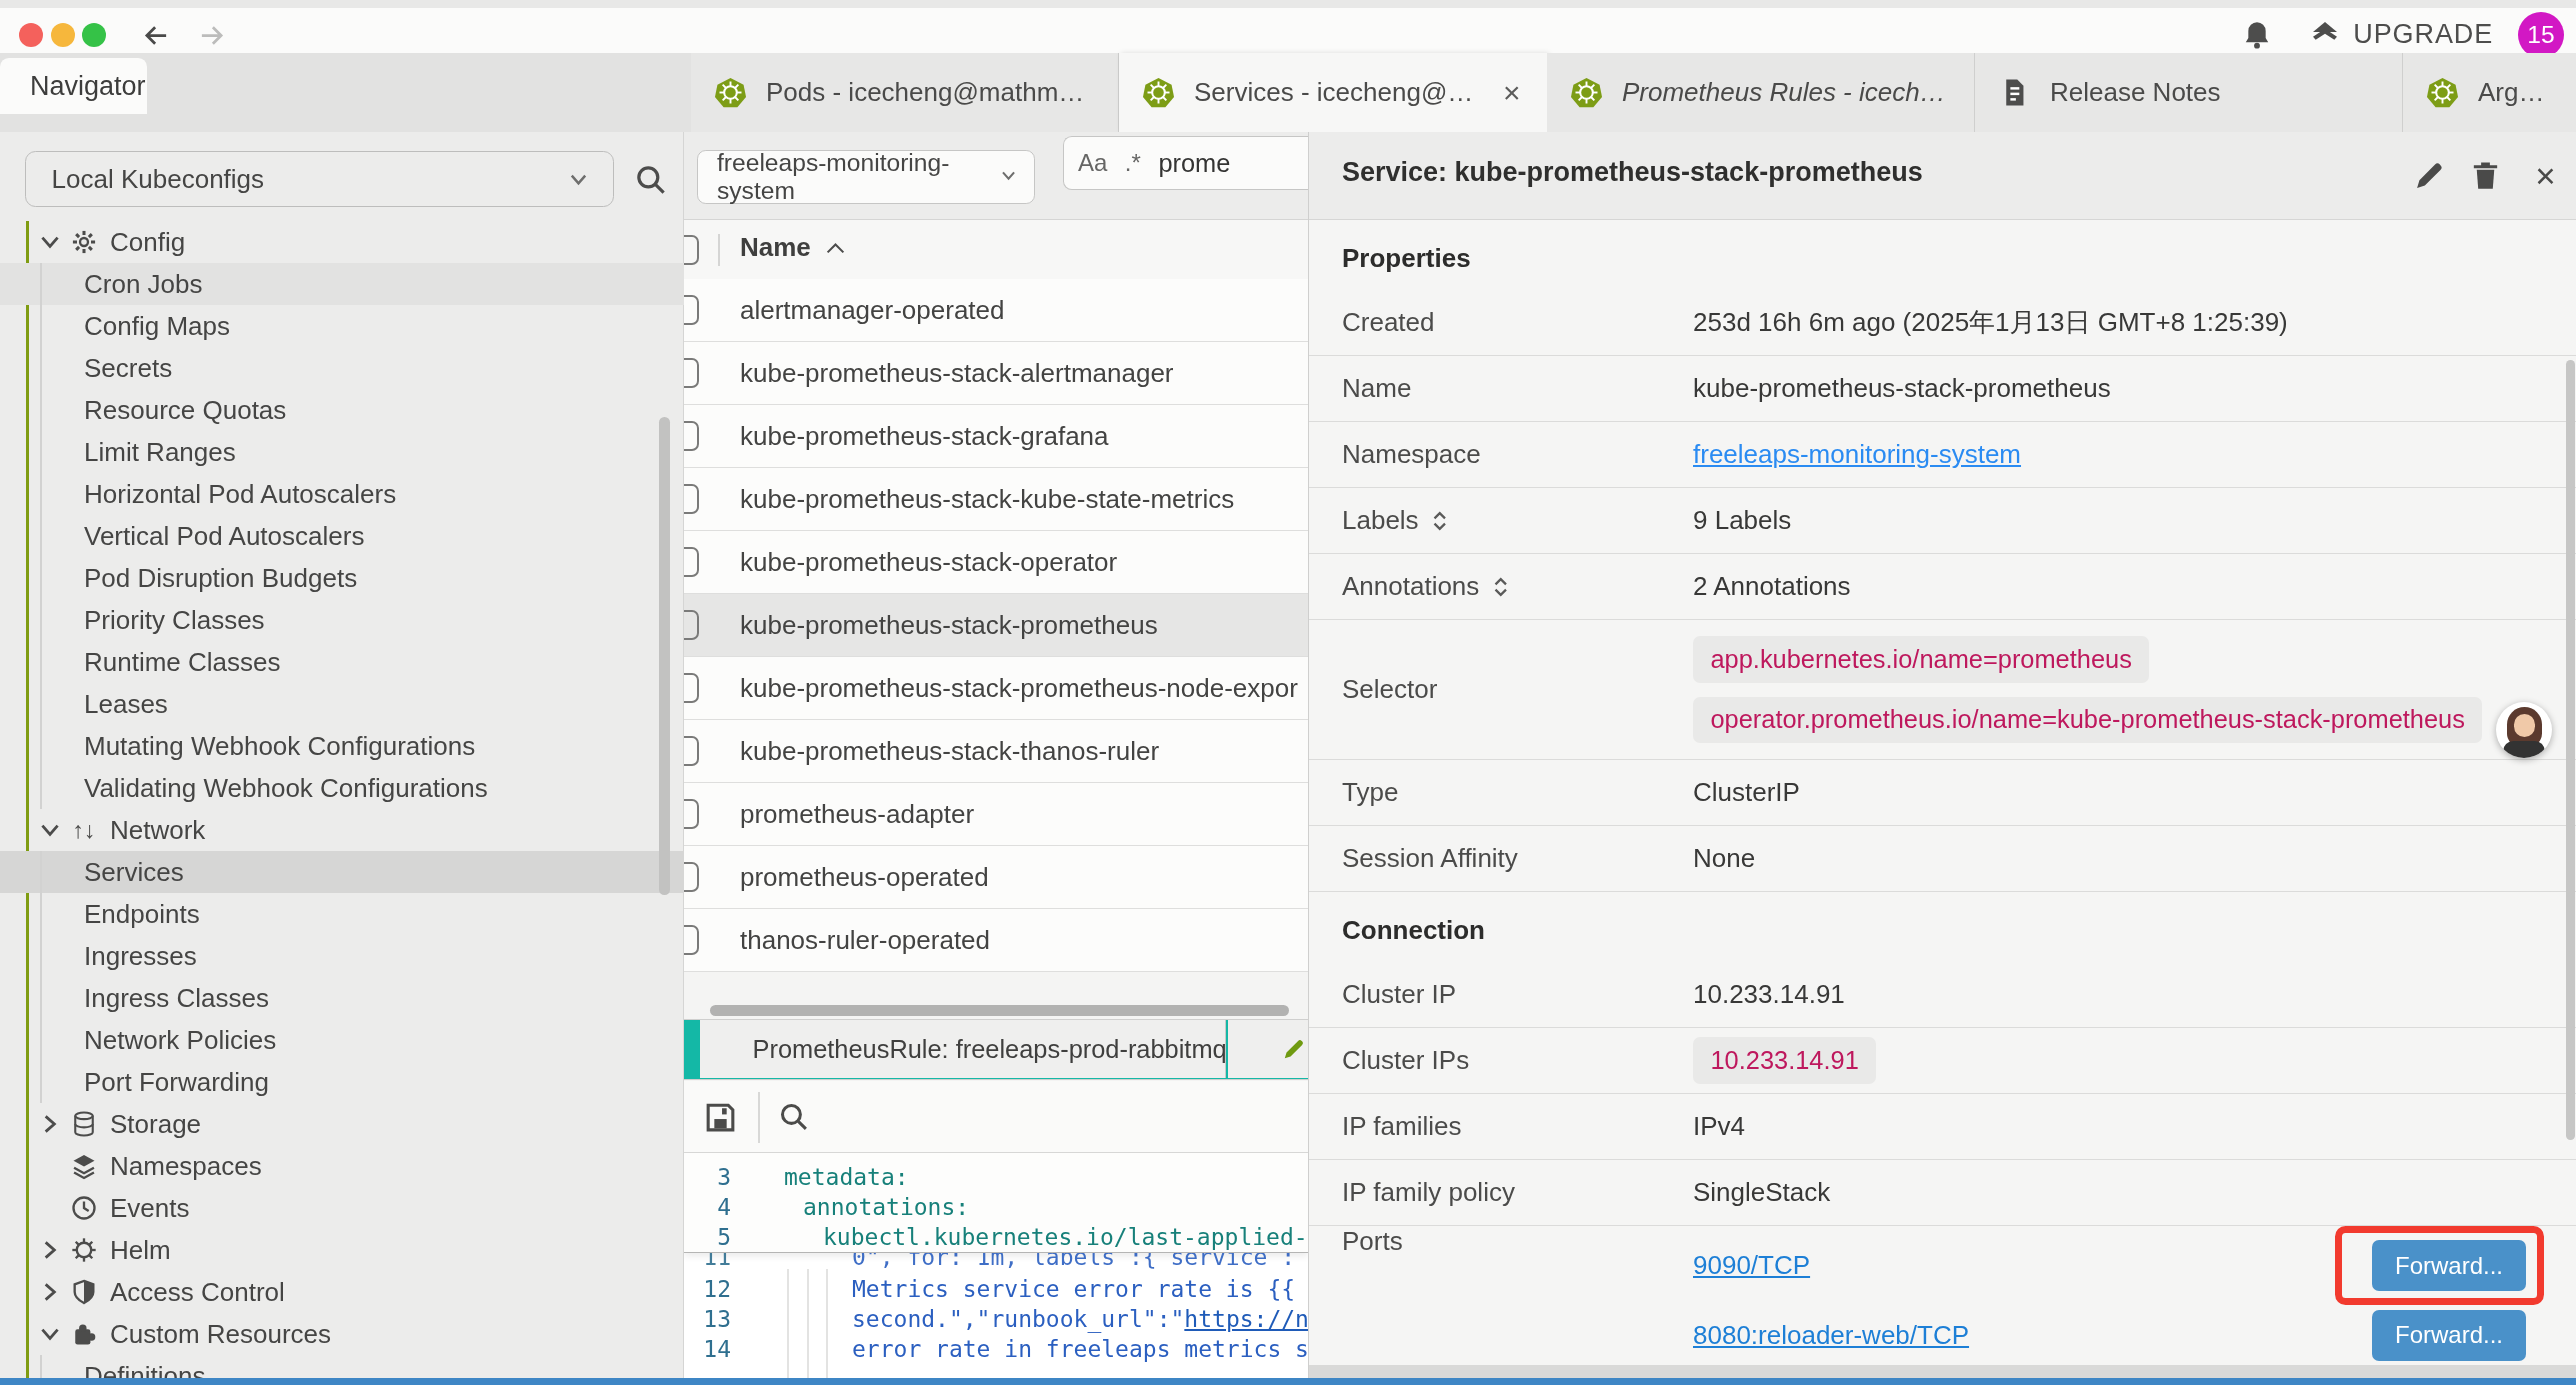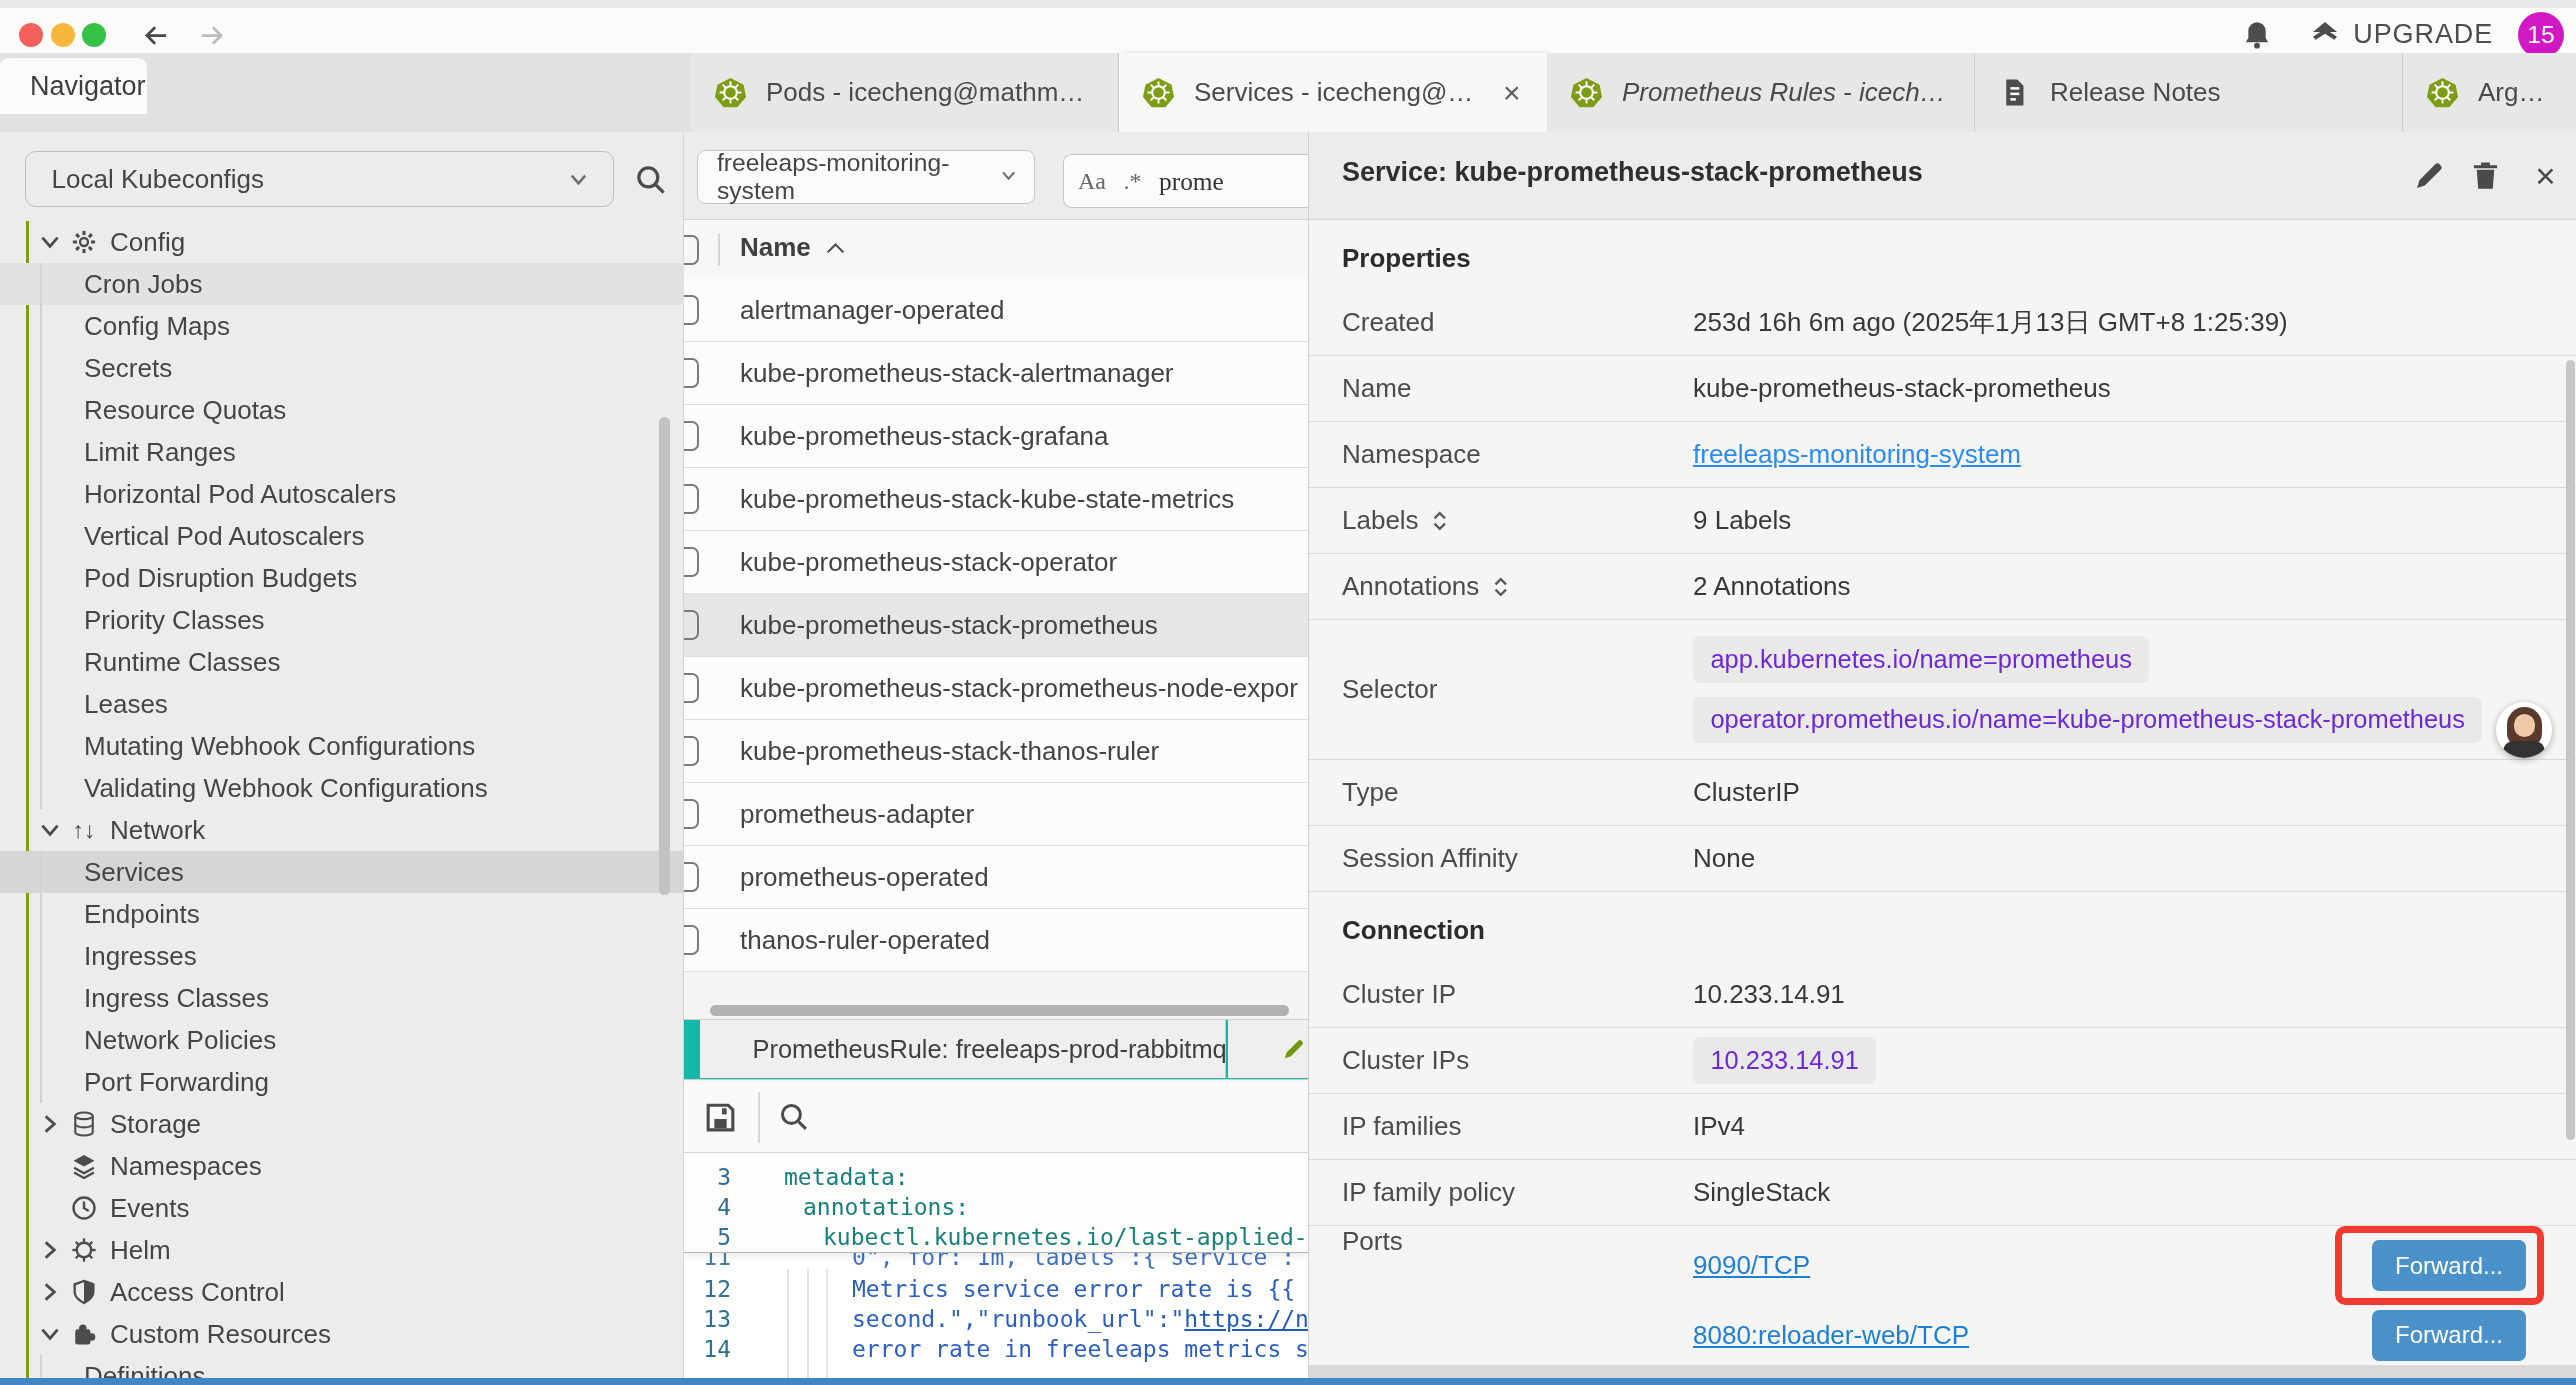--- a/index.html
+++ b/index.html
@@ -60,22 +60,22 @@
   .tree-row.lvl1 .guide{position:absolute;left:40px;top:0;width:1.8px;height:42px;background:#d2d2d1;}
   #sidebar-vscroll{position:absolute;left:659px;top:285px;width:10.5px;height:478px;background:#c2c2c1;border-radius:5.3px;}
 
   
   #middle{left:684px;top:132px;width:624px;height:1254px;background:#f4f4f3;overflow:hidden;}
   #filters{position:absolute;left:0;top:0;width:624px;height:88px;background:#ececeb;border-bottom:1.8px solid #d5d5d4;box-sizing:border-box;}
   #ns-filter{position:absolute;left:13px;top:17.5px;width:338px;height:54px;background:#fbfbfa;border:1.8px solid #c6c6c5;
       border-radius:8.8px;display:flex;align-items:center;justify-content:space-between;
       padding:0 16px 0 19px;box-sizing:border-box;font-size:24.6px;color:#454544;}
   #ns-filter .chev{width:21px;height:21px;color:#6e6e6d;}
-  #svc-search{position:absolute;left:379px;top:22px;width:254px;height:54px;background:#fbfbfa;border:1.8px solid #c6c6c5;
-      border-radius:8.8px 0 0 8.8px;border-right:none;display:flex;align-items:center;gap:17.5px;padding:0 14px;box-sizing:border-box;font-family:Liberation Serif, serif;}
+  #svc-search{position:absolute;left:379px;top:4px;width:254px;height:54px;background:#fbfbfa;border:1.8px solid #c6c6c5;
+      border-radius:8.8px 0 0 8.8px;border-right:none;display:flex;align-items:center;gap:17.5px;padding:0 14px;box-sizing:border-box;}
   #svc-search .opt{font-size:24px;color:#666665;}
   #svc-search .q{font-size:25.4px;color:#343433;}
   #thead{position:absolute;left:0;top:88px;width:624px;height:60px;background:#f7f7f6;border-bottom:1.8px solid #d5d5d4;box-sizing:border-box;}
   .row-check{position:absolute;left:0;top:50%;margin-top:-15px;width:15px;height:30px;overflow:hidden;}
   .row-check .box{display:block;width:26px;height:26px;margin-left:-15px;border:2.6px solid #7a7a79;border-radius:7px;box-sizing:content-box;}
   #thead .hdiv{position:absolute;left:34px;top:14px;width:1.8px;height:32px;background:#d5d5d4;}
   #thead .hname{position:absolute;left:56px;top:12.3px;font-size:26px;font-weight:bold;color:#3f3f3e;display:flex;align-items:center;gap:14px;}
   #thead .sortchev{width:21px;height:14px;color:#4c4c4b;}
   #svc-rows{position:absolute;left:0;top:147px;width:624px;}
   .svc-row{position:relative;height:63px;background:#fcfcfb;border-bottom:1.8px solid #dededd;box-sizing:border-box;
@@ -119,21 +119,21 @@
   .section-title{padding:23px 0 16px 33px;font-size:26px;font-weight:bold;color:#2c2c2b;}
   .d-row{display:grid;grid-template-columns:351px 1fr;align-items:center;min-height:66px;
       border-bottom:1.8px solid #dbdbda;padding-left:33px;box-sizing:border-box;}
   .d-row:last-child{border-bottom:none;}
   .d-label{font-size:26px;color:#4b4b4a;display:flex;align-items:center;gap:12.3px;}
   .d-label .sort{width:17.5px;height:30px;color:#5a5a59;}
   .d-value{font-size:26px;color:#383837;}
   .d-link{color:#2a8bf2;text-decoration:underline;}
   .d-row.tall{min-height:132px;}
   .chips{display:flex;flex-direction:column;gap:14px;padding:16px 0;}
-  .chip{display:inline-block;background:#e9e9e8;border-radius:7px;padding:8.8px 17.5px;font-size:25.4px;color:#6d28d9;width:max-content;}
+  .chip{display:inline-block;background:#e9e9e8;border-radius:7px;padding:8.8px 17.5px;font-size:25.4px;color:#be185d;width:max-content;}
   .d-row.ports{min-height:149px;align-items:start;}
   .ports-list{display:flex;flex-direction:column;gap:19px;padding:14px 0 17.5px;}
   .port-line{display:flex;align-items:center;justify-content:space-between;padding-right:51px;}
   .port-link{font-size:26px;color:#1d7fd6;text-decoration:underline;}
   .fwd-wrap{position:relative;}
   .fwd-btn{background:#4a91c9;color:#fff;font-size:24px;border:none;border-radius:7px;
       padding:11.4px 23px;font-family:inherit;}
   .fwd-wrap.hl::before{content:"";position:absolute;left:-37px;top:-14px;right:-17.5px;bottom:-14px;
       border:7px solid #f23a2e;border-radius:10.5px;pointer-events:none;}
   #avatar{position:absolute;left:1187px;top:570px;width:56px;height:56px;border-radius:50%;background:#fff;

